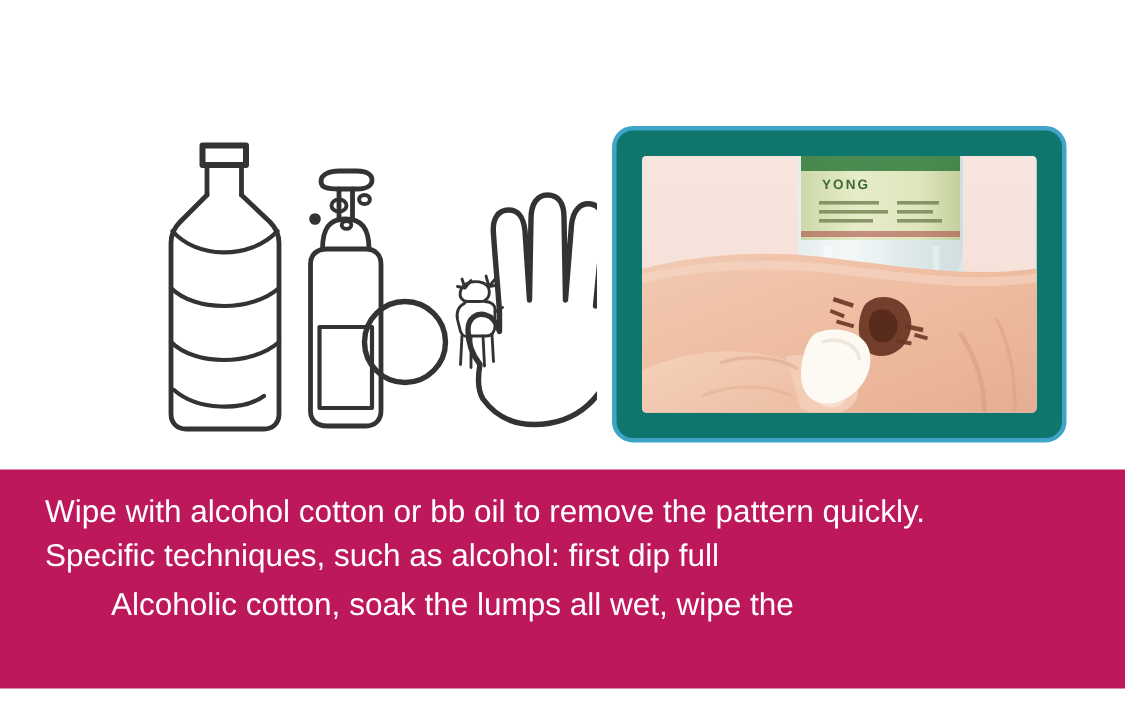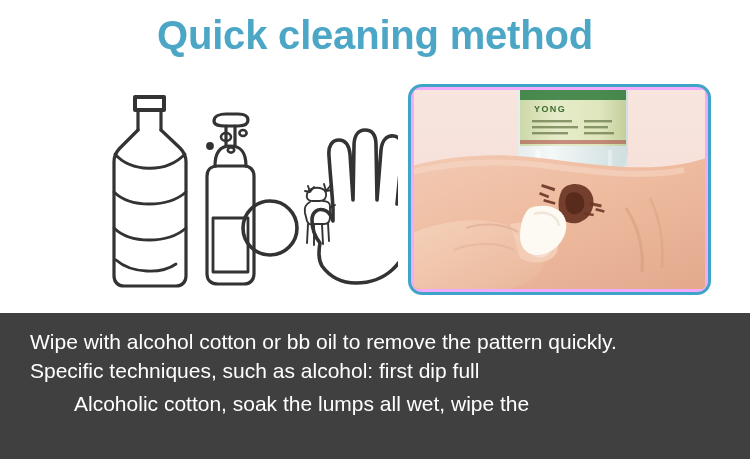--- a/index.html
+++ b/index.html
@@ -47,61 +47,60 @@
 
   
   #photo-card {
     position: absolute;
     left: 408px;
     top: 84px;
     width: 303px;
     height: 211px;
     border: 3px solid #3FA5C8;
     border-radius: 14px;
-    background: #f0abfc;
+    background: #0f766e;
     box-sizing: border-box;
-    padding: 3px;
+    padding: 17px;
   }
   #photo-inner {
     position: relative;
     width: 100%;
     height: 100%;
     overflow: hidden;
     border-radius: 3px;
     background: #f3ded6;
   }
   #photo-inner svg { display: block; }
 
   
   #text-panel {
     position: absolute;
     left: 0;
     top: 313px;
     width: 750px;
     height: 146px;
-    background: #404040;
+    background: #be185d;
   }
   .para {
     position: absolute;
     left: 30px;
     color: #ffffff;
     font-size: 21px;
     line-height: 29px;
     white-space: nowrap;
   }
   #para-1 { top: 14px; }
   #para-2 { top: 76px; margin-left: 44px; }
   .para .line { display: block; }
 </style>
 </head>
 <body>
 
 <div id="page">
 
-  <div id="title">Quick cleaning method</div>
 
   <div id="illustration">
     <svg width="340" height="205" viewBox="0 0 340 205" xmlns="http://www.w3.org/2000/svg">
       <g fill="none" stroke="#333333" stroke-width="3.2" stroke-linecap="round" stroke-linejoin="round">
 
         <g>
 
           <path d="M77 9 L106 9 L106 22 L77 22 Z" stroke-width="4"></path>
 
           <path d="M80 22 L80 42 M103 22 L103 42"></path>

